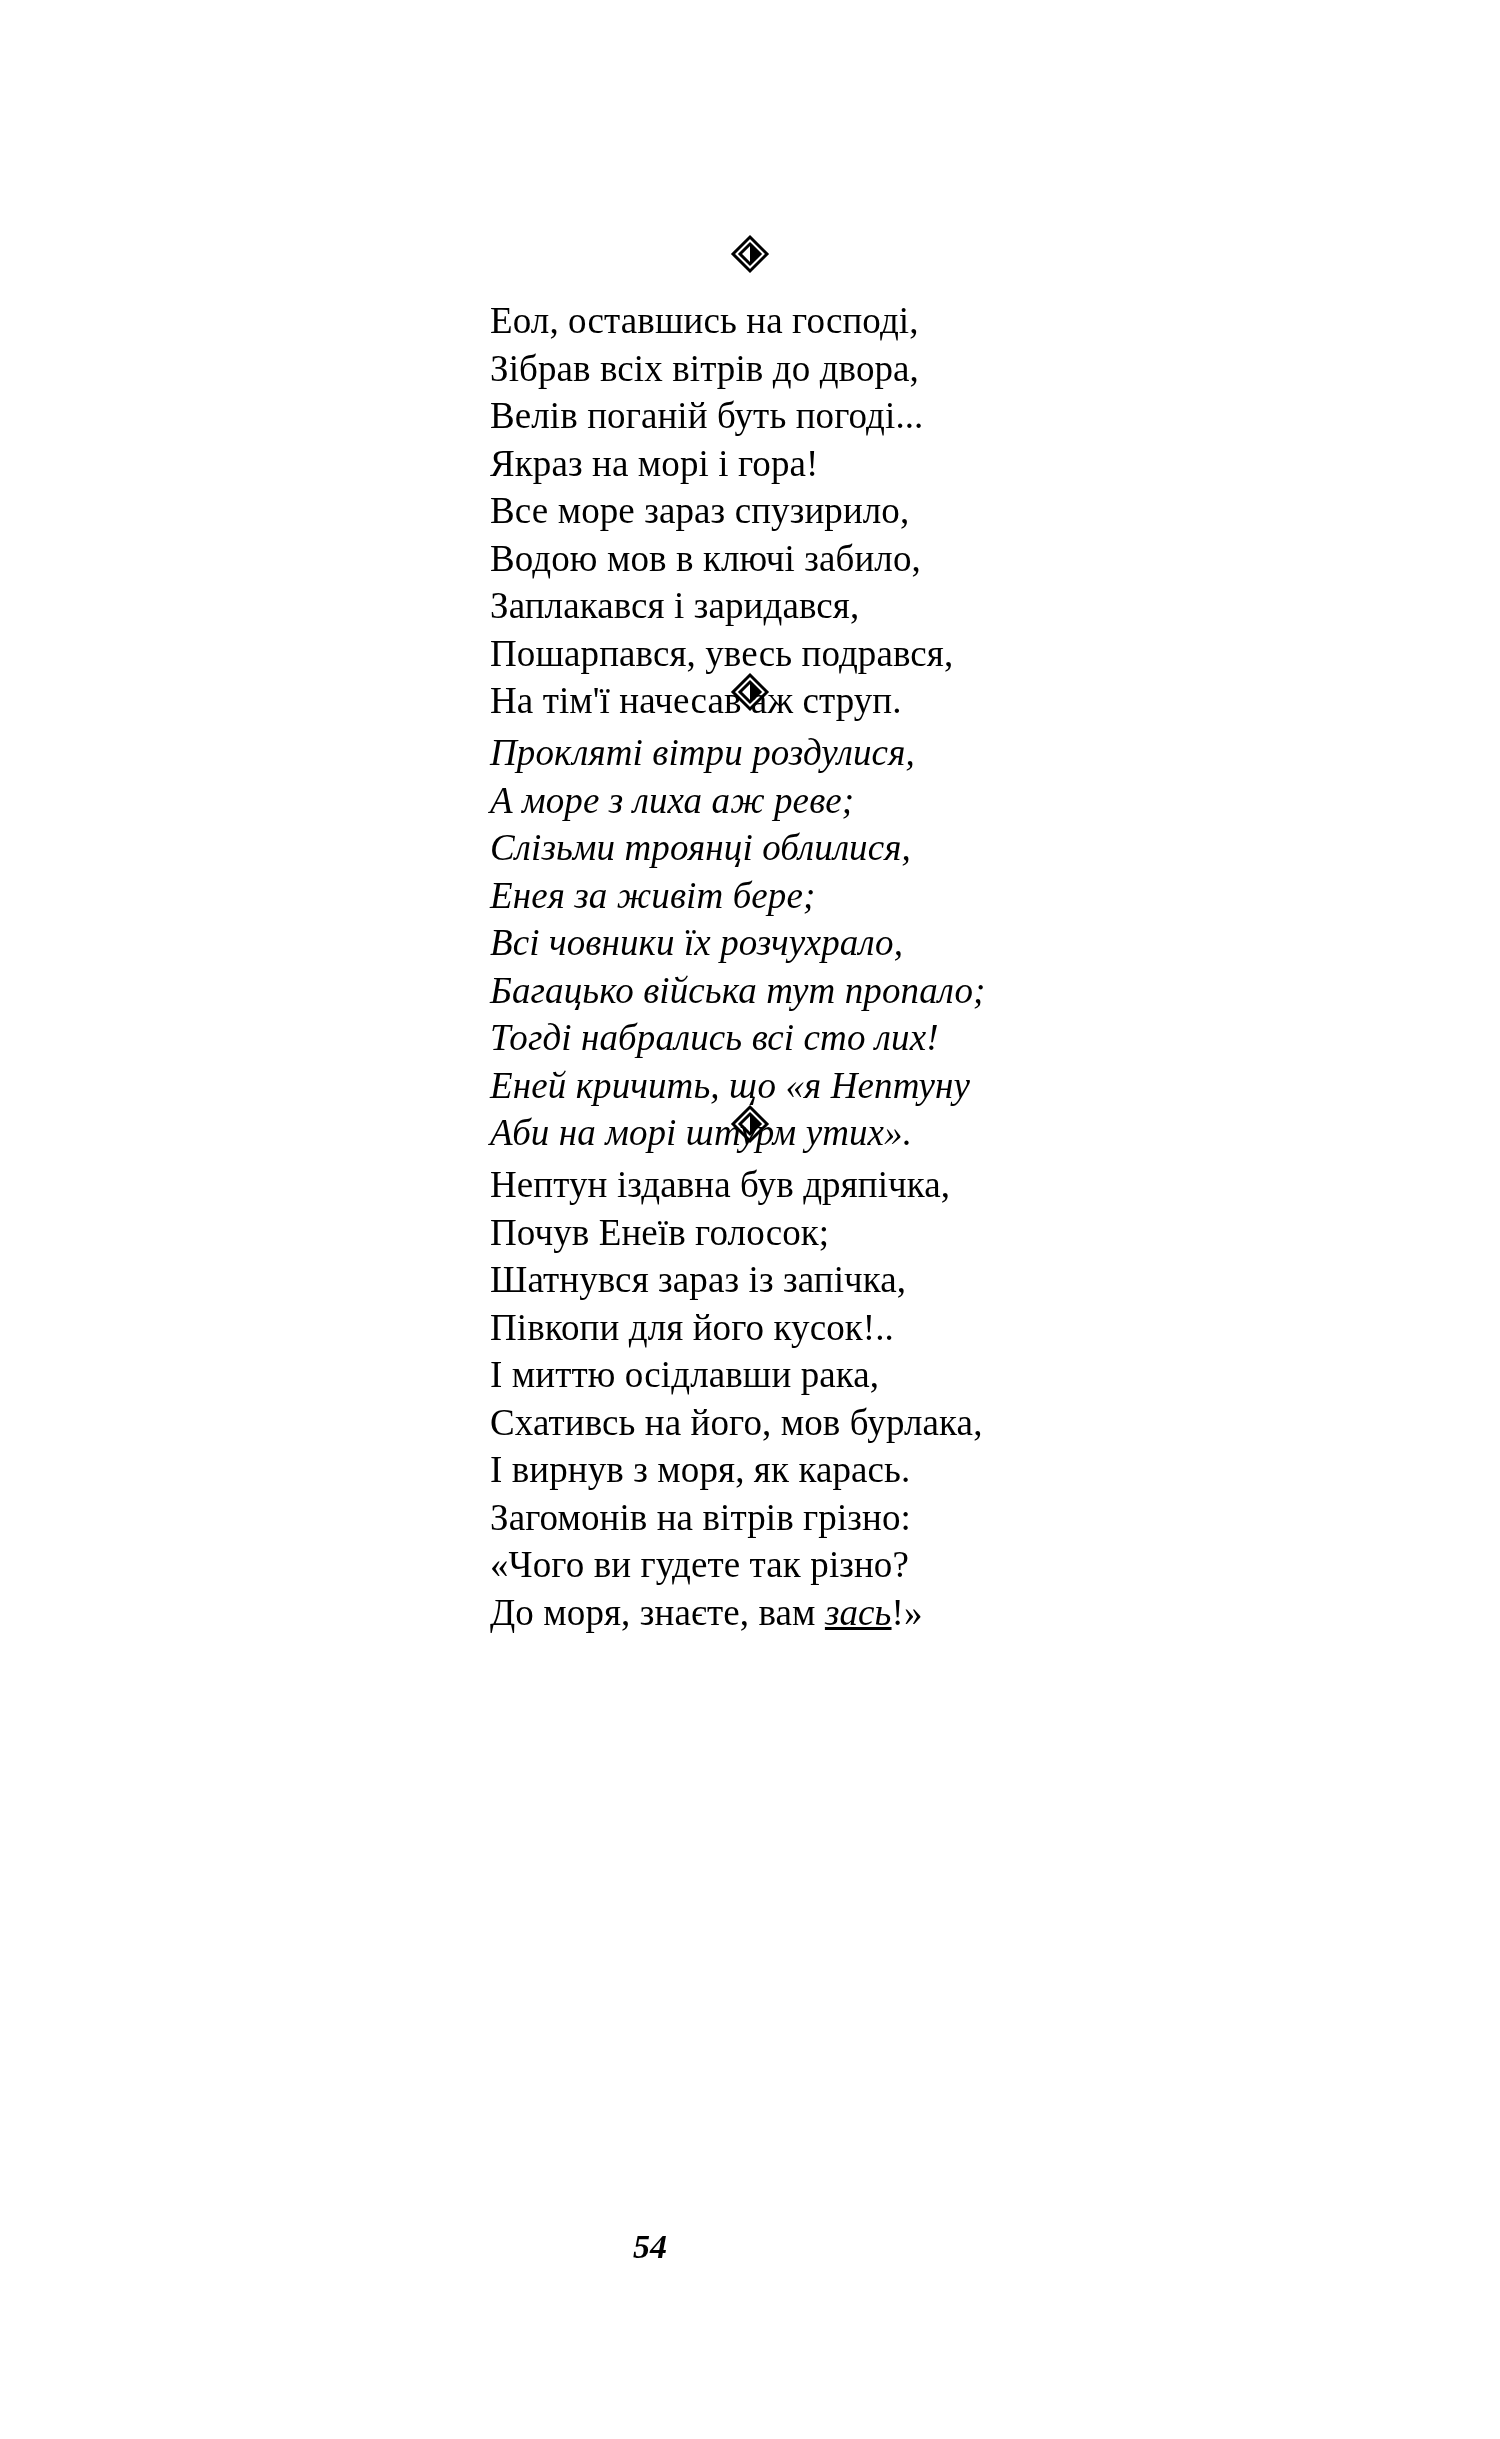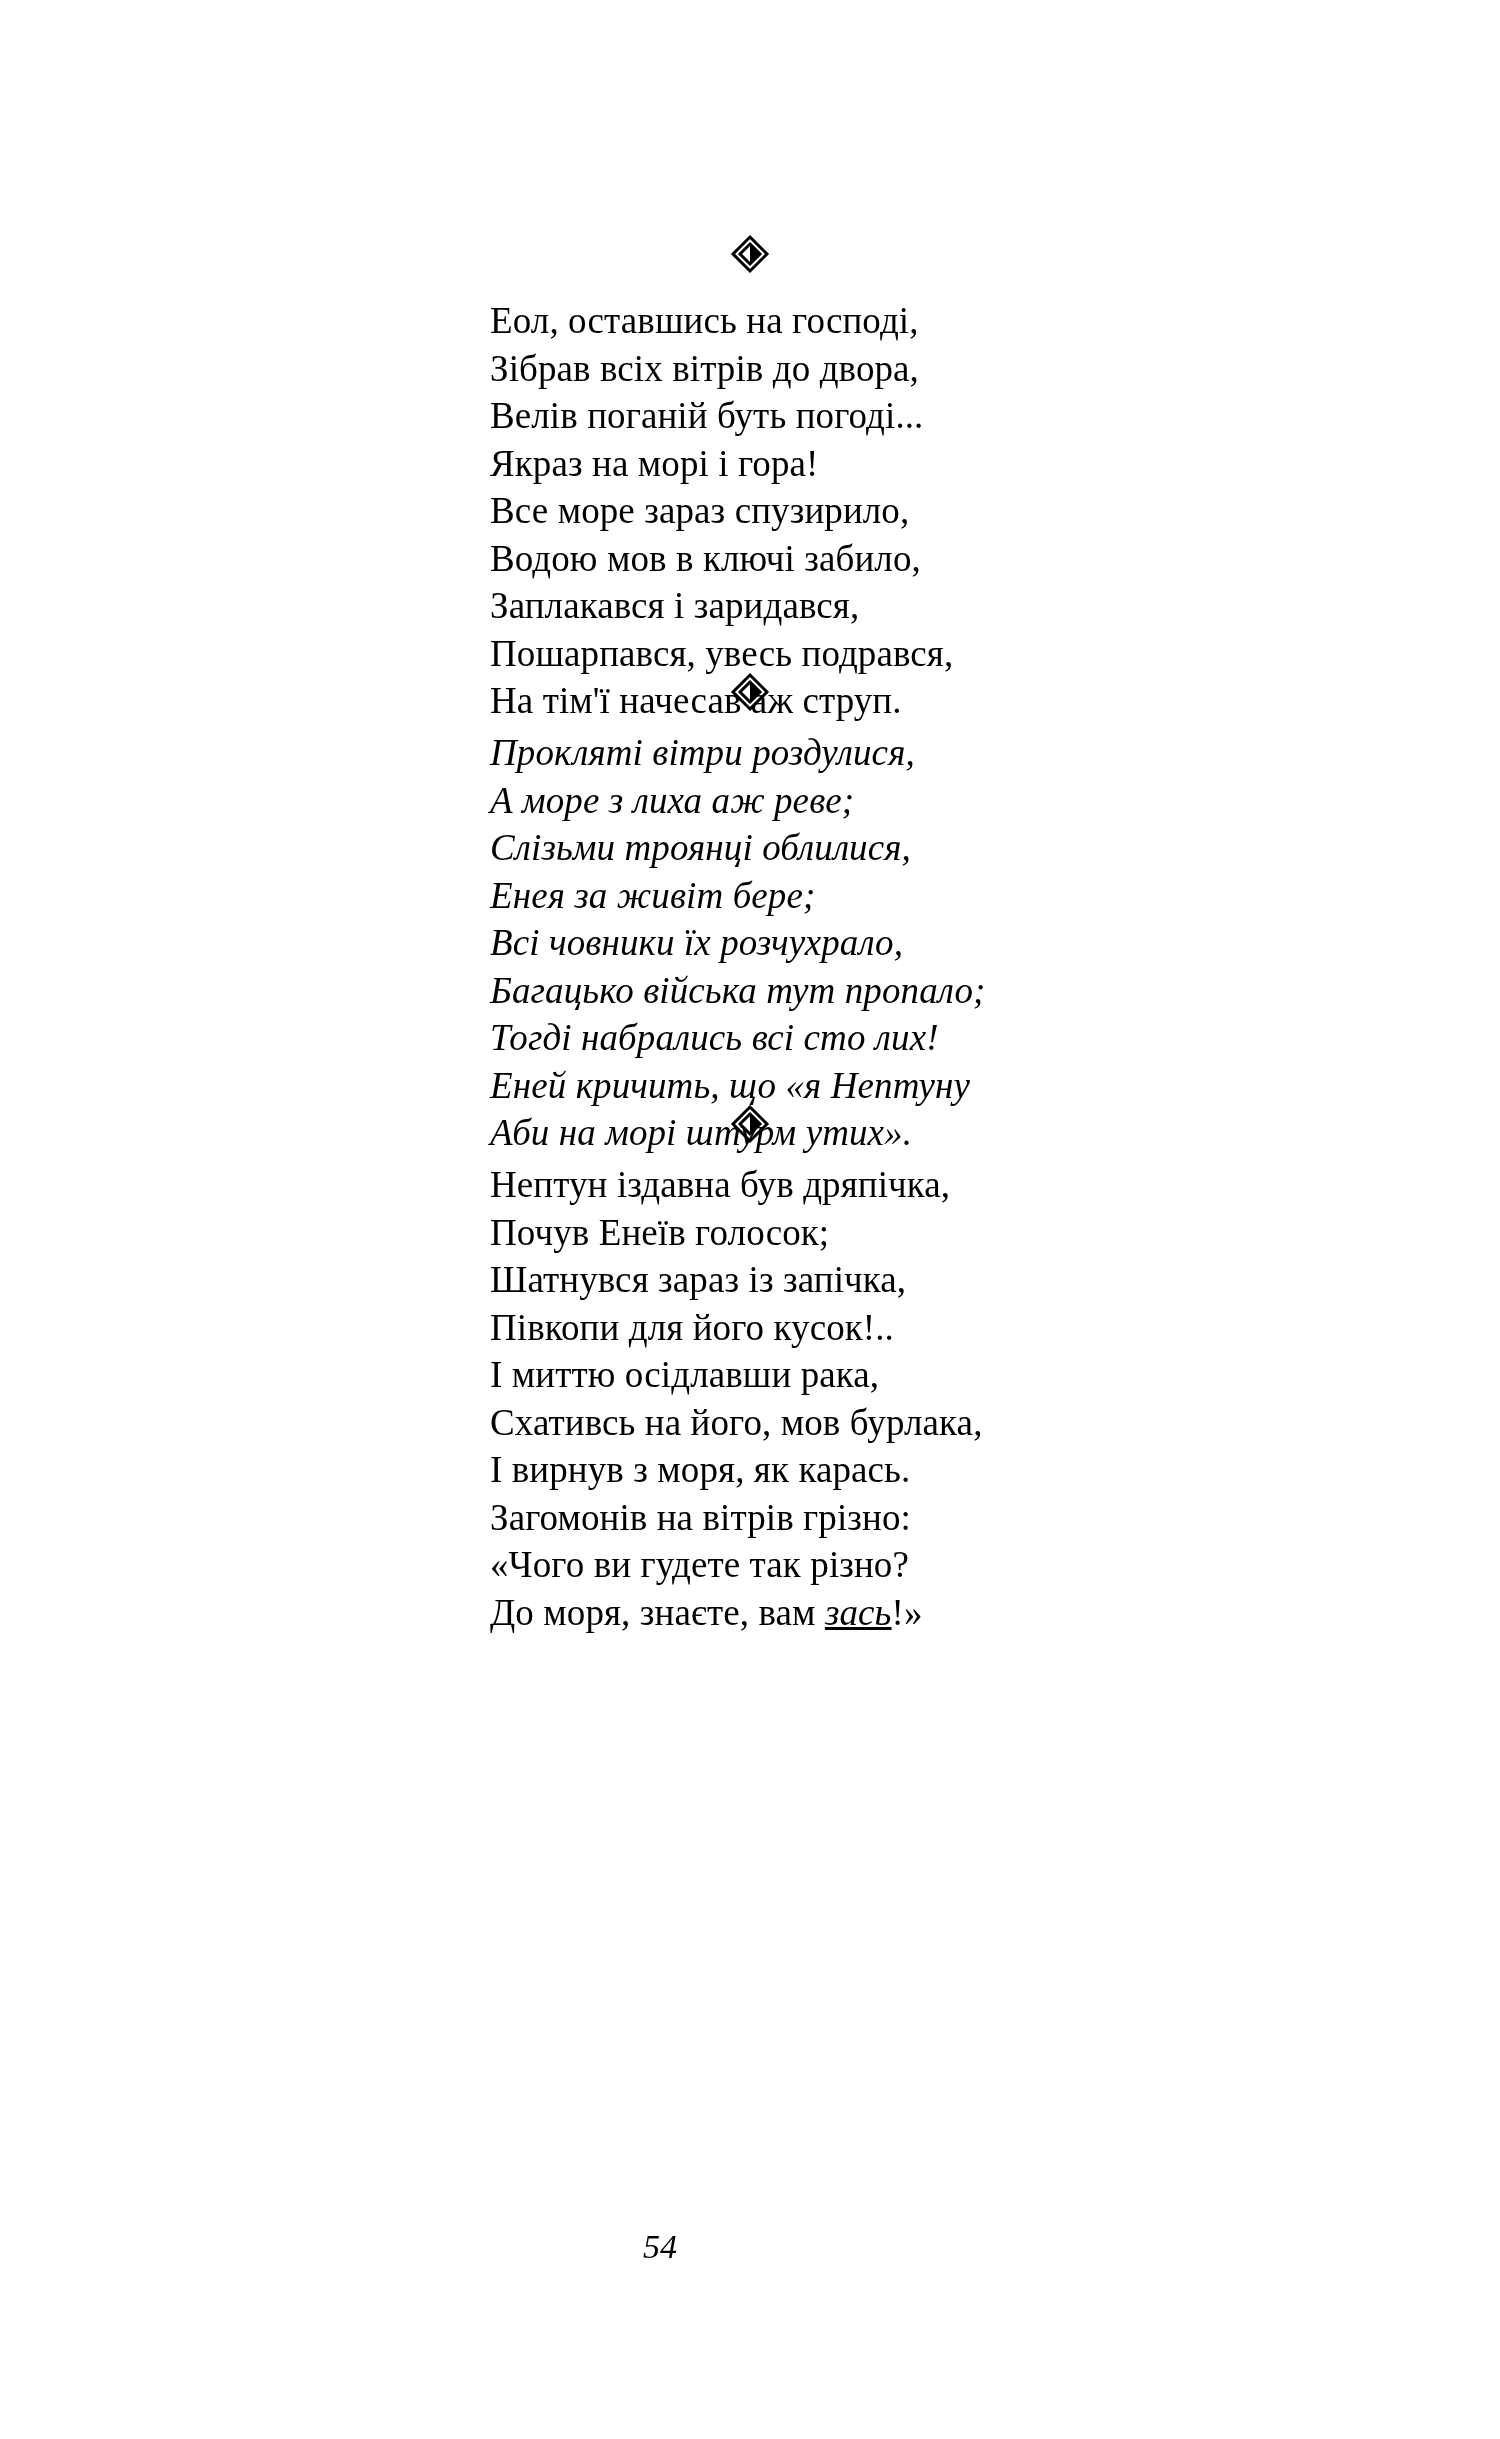--- a/index.html
+++ b/index.html
@@ -53,26 +53,26 @@
     white-space: pre;
     padding-left: 470px;
     letter-spacing: 0.1px;
   }
   .line em {
     font-style: italic;
     text-decoration: underline;
   }
   .page-number {
     position: absolute;
-    left: 10px;
+    left: 0;
     width: 1300px;
     text-align: center;
     font-size: 34px;
     font-style: italic;
-    font-weight: 400;
+    font-weight: 700;
   }
   
   #orn1 { position: absolute; left: 0; width: 1500px; top: 232px; }
   #stanza1 { position: absolute; left: 0; width: 1500px; top: 297px; }
   #orn2 { position: absolute; left: 0; width: 1500px; top: 670px; }
   #stanza2 { position: absolute; left: 0; width: 1482px; top: 729px; font-style: italic; }
   #orn3 { position: absolute; left: 0; width: 1500px; top: 1102px; }
   #stanza3 { position: absolute; left: 0; width: 1500px; top: 1161px; }
   #pagenum { top: 2228px; }
 </style>

